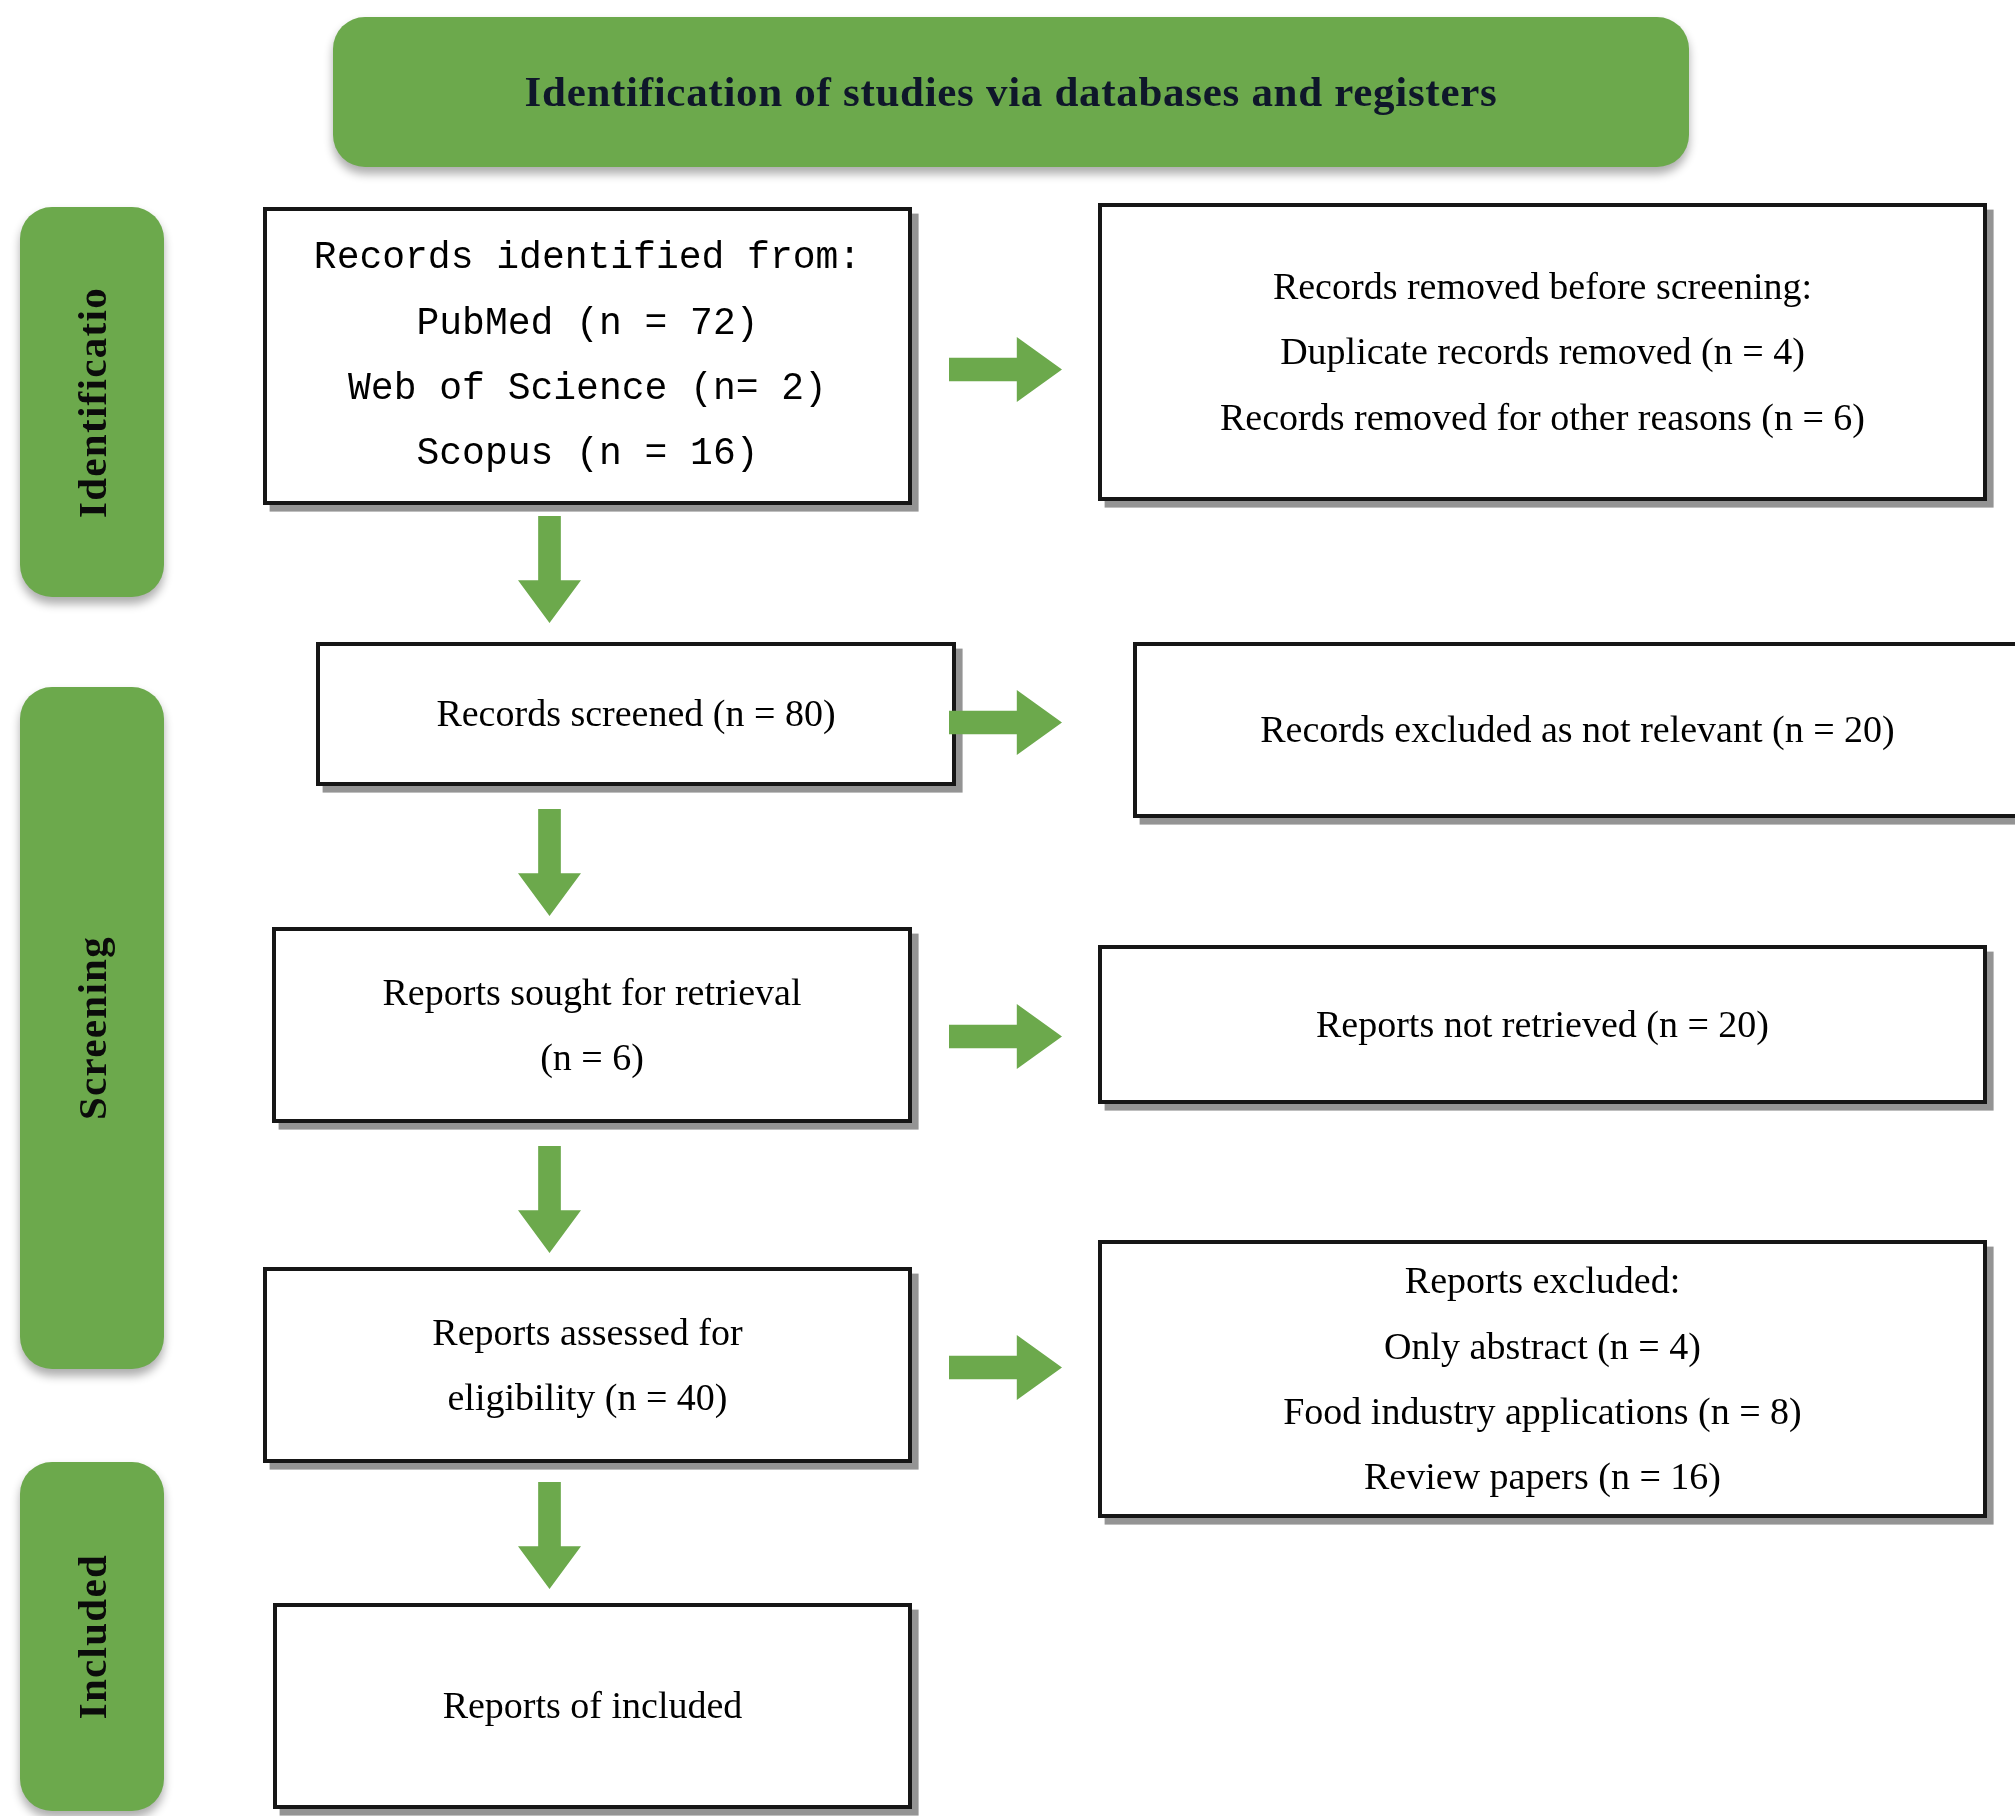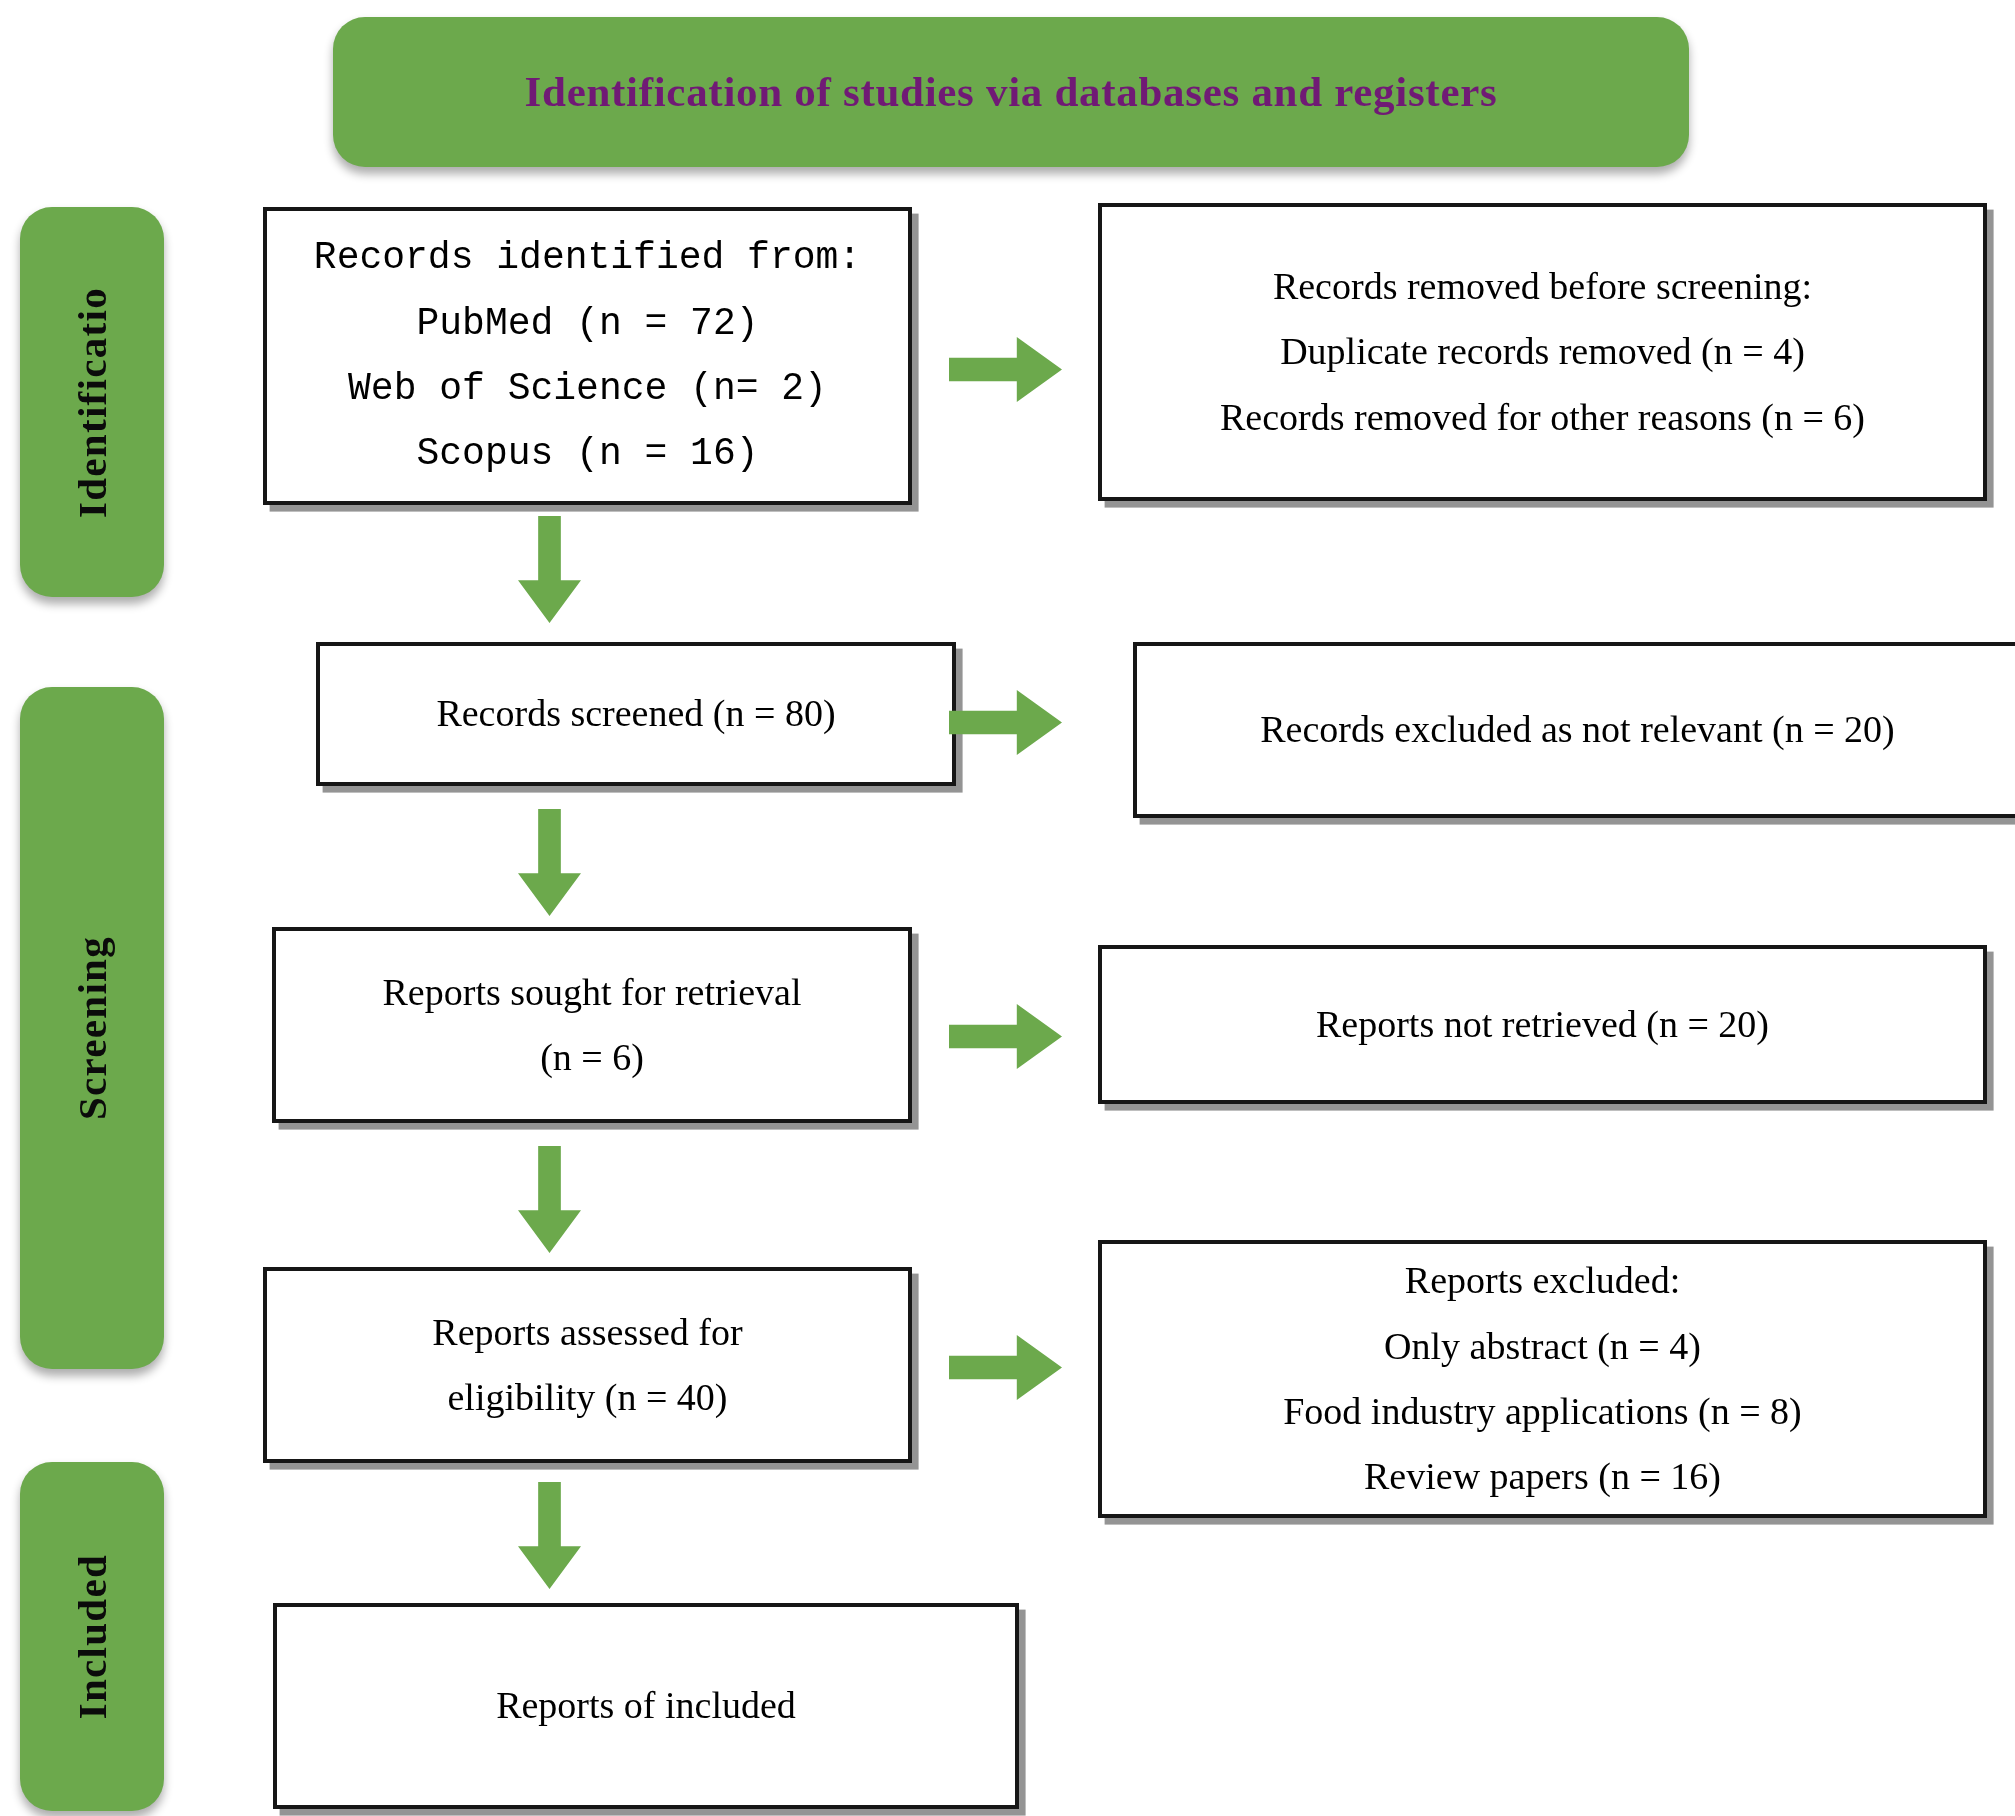--- a/index.html
+++ b/index.html
@@ -20,21 +20,21 @@
     position:absolute;
     background:var(--green);
     border-radius:32px;
     display:flex;align-items:center;justify-content:center;
     box-shadow:0 6.6px 9.2px rgba(0,0,0,.32);
   }
   .banner{
     left:333px;top:16.5px;width:1356px;height:150px;
   }
   .banner .txt{
-    font-size:43px;font-weight:bold;color:#701a75;
+    font-size:43px;font-weight:bold;color:#0f172a;
     text-align:left;letter-spacing:0.7px;
   }
   .side{left:20px;width:144px;}
   #side-identification{top:207px;height:390px;}
   #side-screening{top:687px;height:682px;}
   #side-included{top:1462px;height:349px;}
   .side .txt{
     writing-mode:vertical-rl;
     transform:rotate(180deg);
     font-size:41px;font-weight:bold;color:#0b0b0b;
@@ -57,21 +57,21 @@
   }
   .fbox .ln{line-height:1.72;white-space:nowrap;}
   #box-records-identified{left:263px;top:207px;width:649px;height:298px;font-family:Liberation Mono, monospace;}
   #box-records-removed{left:1098px;top:203px;width:889px;height:298px;}
   #box-records-screened{left:272px;top:642px;width:640px;height:144px;margin-left:44px;}
   #box-records-excluded{left:1098px;top:642px;width:889px;height:176px;margin-left:35px;}
   #box-reports-sought{left:272px;top:927px;width:640px;height:196px;}
   #box-reports-not-retrieved{left:1098px;top:945px;width:889px;height:159px;}
   #box-reports-assessed{left:263px;top:1267px;width:649px;height:196px;}
   #box-reports-excluded{left:1098px;top:1240px;width:889px;height:278px;}
-  #box-reports-included{left:273px;top:1603px;width:746px;height:206px;}
+  #box-reports-included{left:273px;top:1603px;width:639px;height:206px;}
   
   .arrow-down{
     position:absolute;
     left:518px;width:63px;height:107px;
     background:var(--green);
     clip-path:polygon(32% 0,68% 0,68% 60%,100% 60%,50% 100%,0 60%,32% 60%);
   }
   #arrow-down-1{top:516px;}
   #arrow-down-2{top:809px;}
   #arrow-down-3{top:1146px;}

